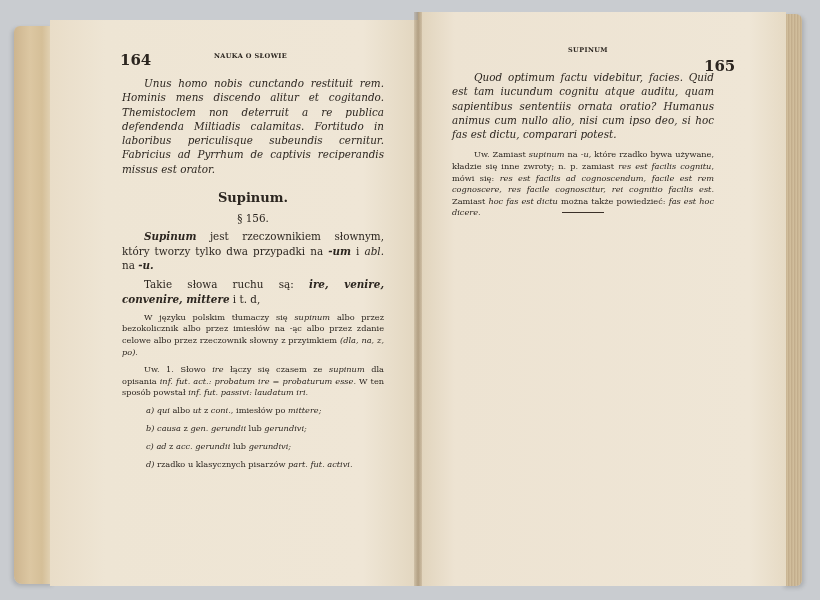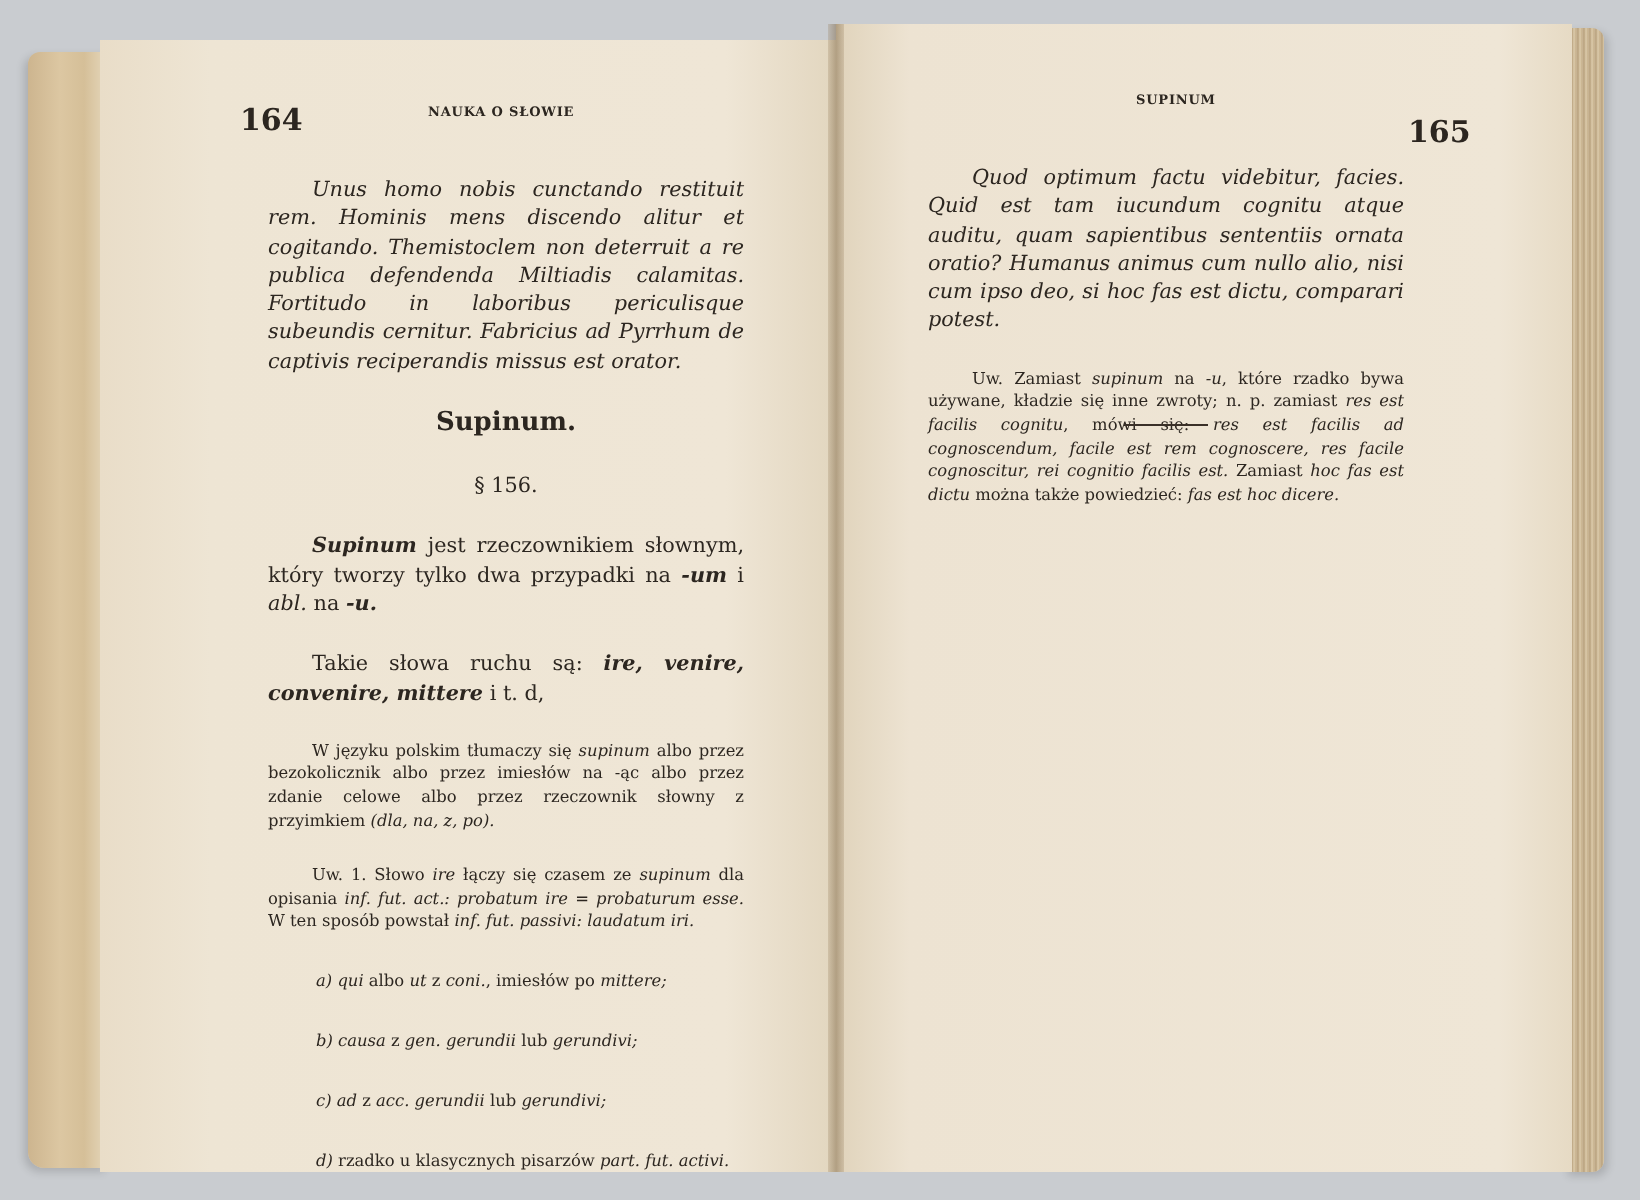--- a/index.html
+++ b/index.html
@@ -11,21 +11,21 @@
   .page-right{left:418px;top:12px;width:368px;height:574px;background:linear-gradient(90deg,#e0d3bb 0%,#ede3d2 10%,#efe6d6 90%,#e6dac4 100%);}
   .gutter{position:absolute;left:414px;top:12px;width:8px;height:574px;background:linear-gradient(90deg,rgba(150,125,90,.25),rgba(120,95,60,.45),rgba(150,125,90,.25));}
   .txt{position:absolute;color:#2c2620;font-size:10.4px;line-height:14.3px;}
   .pnum{position:absolute;font-weight:bold;font-size:15px;color:#2c2620;}
   .runhead{position:absolute;font-size:6.5px;letter-spacing:.4px;color:#2c2620;font-weight:bold;}
   .it{font-style:italic;}
   .bi{font-style:italic;font-weight:bold;}
   .b{font-weight:bold;}
   .sp{letter-spacing:2px;}
   .small{font-size:8.2px;line-height:11.6px;}
-  p{margin:16px;text-align:justify;}
+  p{margin:4px;text-align:justify;}
   .ind{text-indent:22px;}
   .center{text-align:center;}
   .list p{padding-left:24px;}
   .rule{position:absolute;left:562px;top:212px;width:42px;height:1px;background:#3a3028;}
 </style>
 </head>
 <body>
 
 <div class="edge-left"></div>
 <div class="edge-right"></div>

